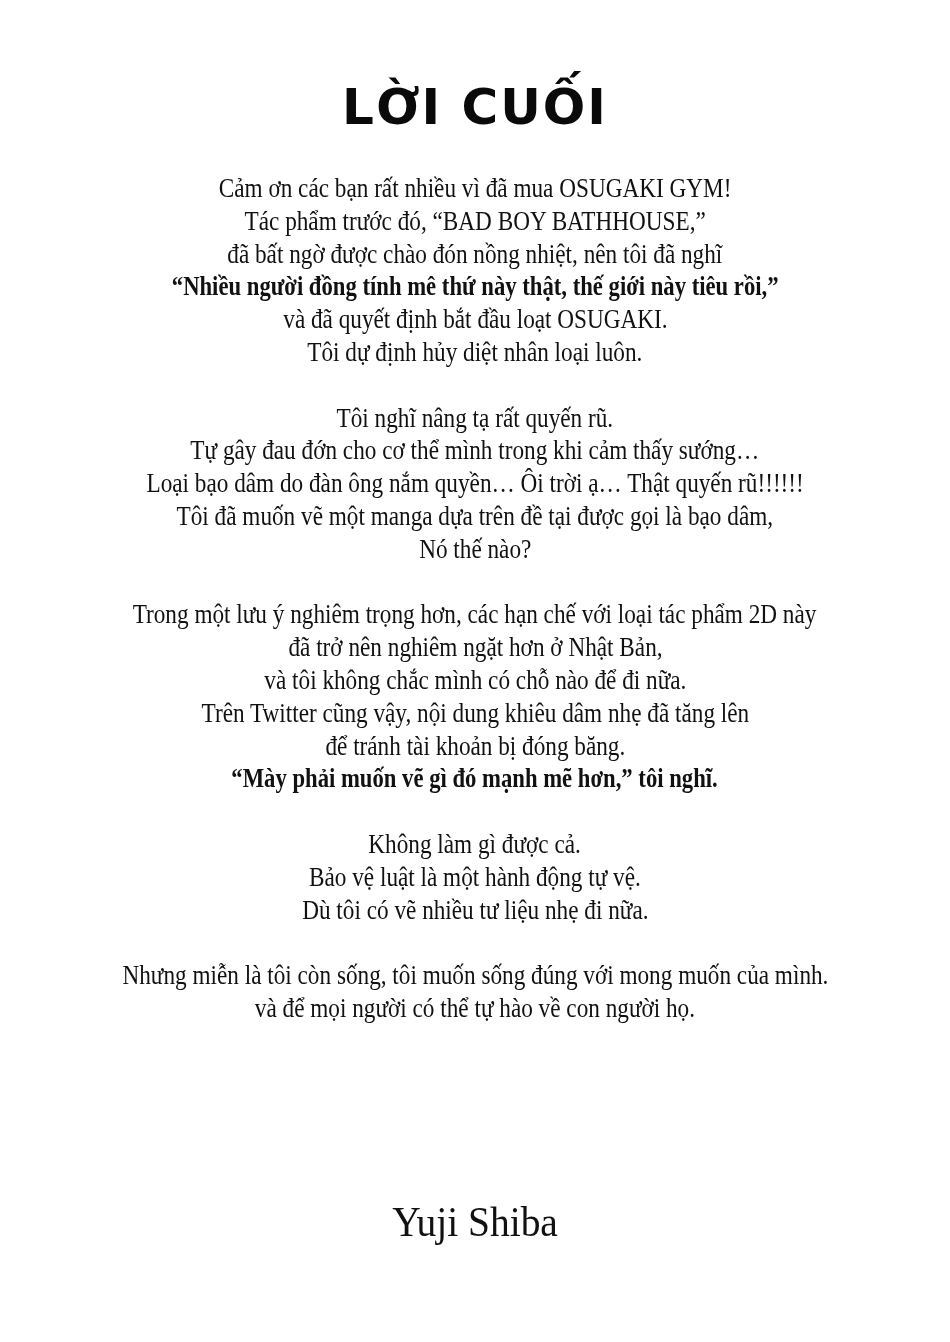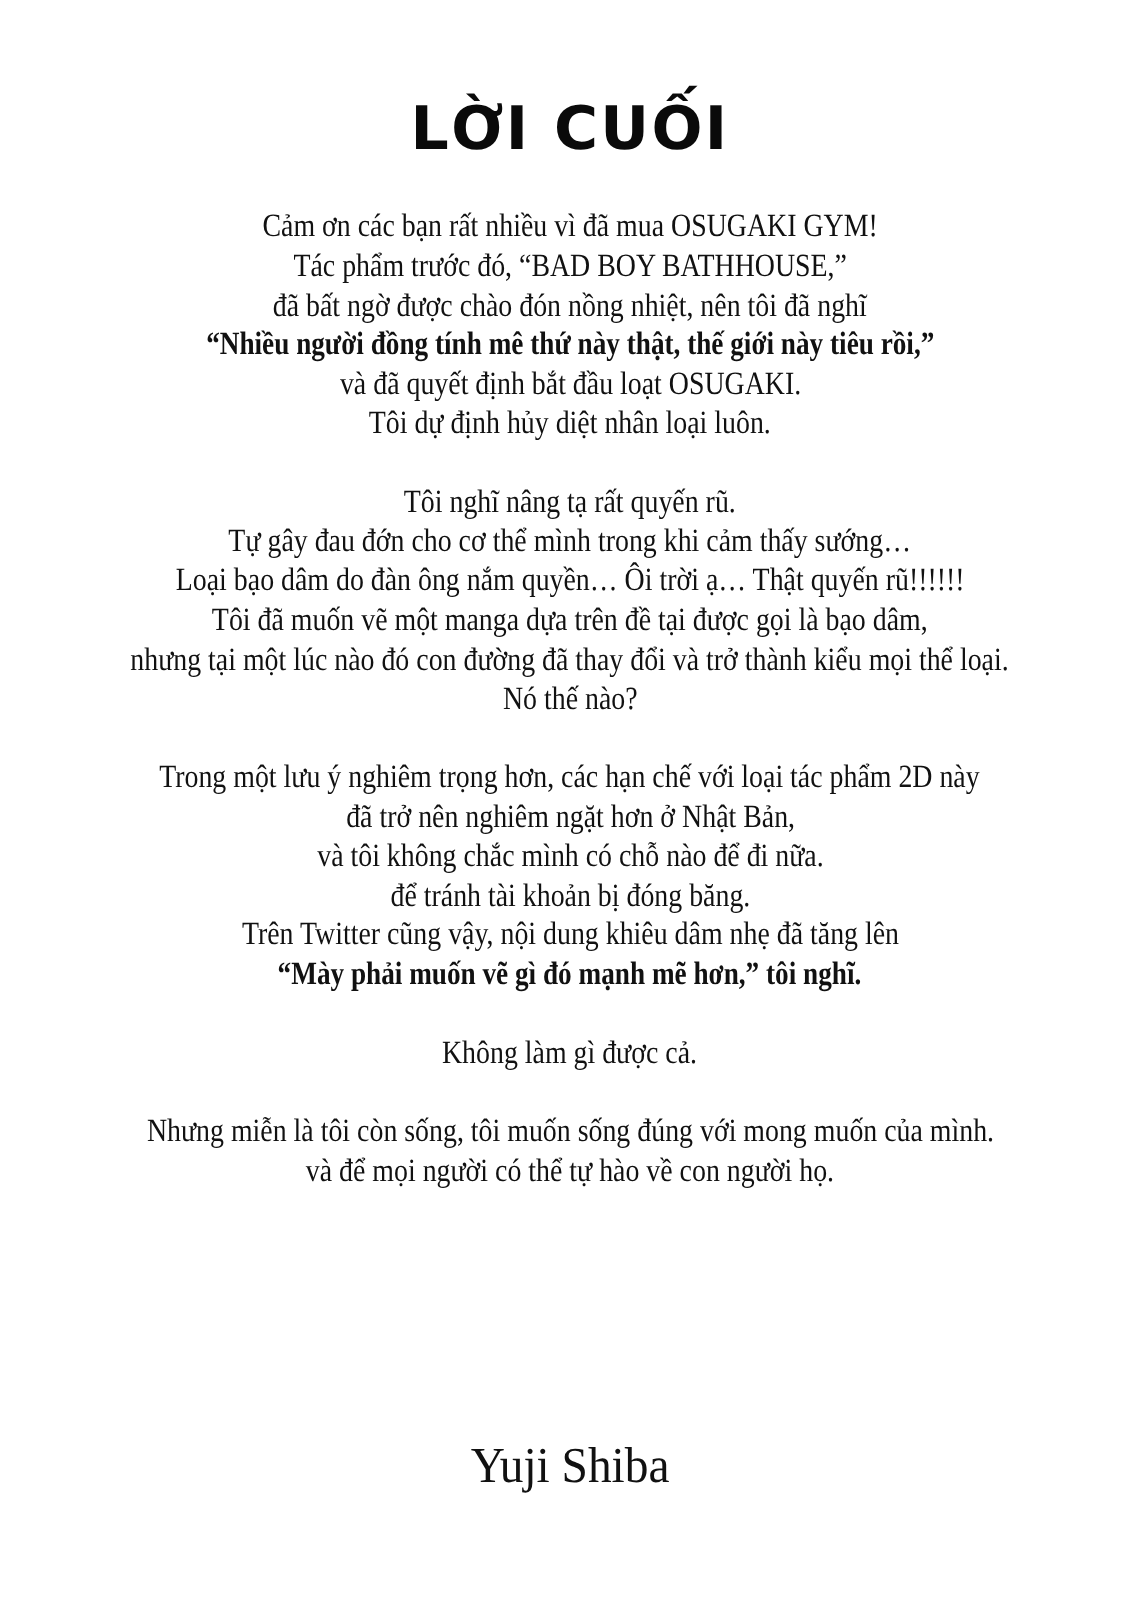--- a/index.html
+++ b/index.html
@@ -93,35 +93,36 @@
         <div class="line bold"><span>“Nhiều người đồng tính mê thứ này thật, thế giới này tiêu rồi,”</span></div>
         <div class="line"><span>và đã quyết định bắt đầu loạt OSUGAKI.</span></div>
         <div class="line"><span>Tôi dự định hủy diệt nhân loại luôn.</span></div>
       </div>
       <div class="gap"></div>
       <div class="paragraph">
         <div class="line"><span>Tôi nghĩ nâng tạ rất quyến rũ.</span></div>
         <div class="line"><span>Tự gây đau đớn cho cơ thể mình trong khi cảm thấy sướng…</span></div>
         <div class="line"><span>Loại bạo dâm do đàn ông nắm quyền… Ôi trời ạ… Thật quyến rũ!!!!!!</span></div>
         <div class="line"><span>Tôi đã muốn vẽ một manga dựa trên đề tại được gọi là bạo dâm,</span></div>
-        <div class="line"><span>nhưng tại một lúc nào đó con đường đã thay đổi và trở thành kiểu mọi thể loại.</span></div>
         <div class="line"><span>Nó thế nào?</span></div>
       </div>
       <div class="gap"></div>
       <div class="paragraph">
         <div class="line"><span>Trong một lưu ý nghiêm trọng hơn, các hạn chế với loại tác phẩm 2D này</span></div>
         <div class="line"><span>đã trở nên nghiêm ngặt hơn ở Nhật Bản,</span></div>
         <div class="line"><span>và tôi không chắc mình có chỗ nào để đi nữa.</span></div>
+        <div class="line"><span>Trên Twitter cũng vậy, nội dung khiêu dâm nhẹ đã tăng lên</span></div>
         <div class="line"><span>để tránh tài khoản bị đóng băng.</span></div>
-        <div class="line"><span>Trên Twitter cũng vậy, nội dung khiêu dâm nhẹ đã tăng lên</span></div>
         <div class="line bold"><span>“Mày phải muốn vẽ gì đó mạnh mẽ hơn,” tôi nghĩ.</span></div>
       </div>
       <div class="gap"></div>
       <div class="paragraph">
         <div class="line"><span>Không làm gì được cả.</span></div>
+        <div class="line"><span>Bảo vệ luật là một hành động tự vệ.</span></div>
+        <div class="line"><span>Dù tôi có vẽ nhiều tư liệu nhẹ đi nữa.</span></div>
       </div>
       <div class="gap"></div>
       <div class="paragraph">
         <div class="line"><span>Nhưng miễn là tôi còn sống, tôi muốn sống đúng với mong muốn của mình.</span></div>
         <div class="line"><span>và để mọi người có thể tự hào về con người họ.</span></div>
       </div>
     </div>
 
   <div class="signature">
     <span>Yuji Shiba</span>

